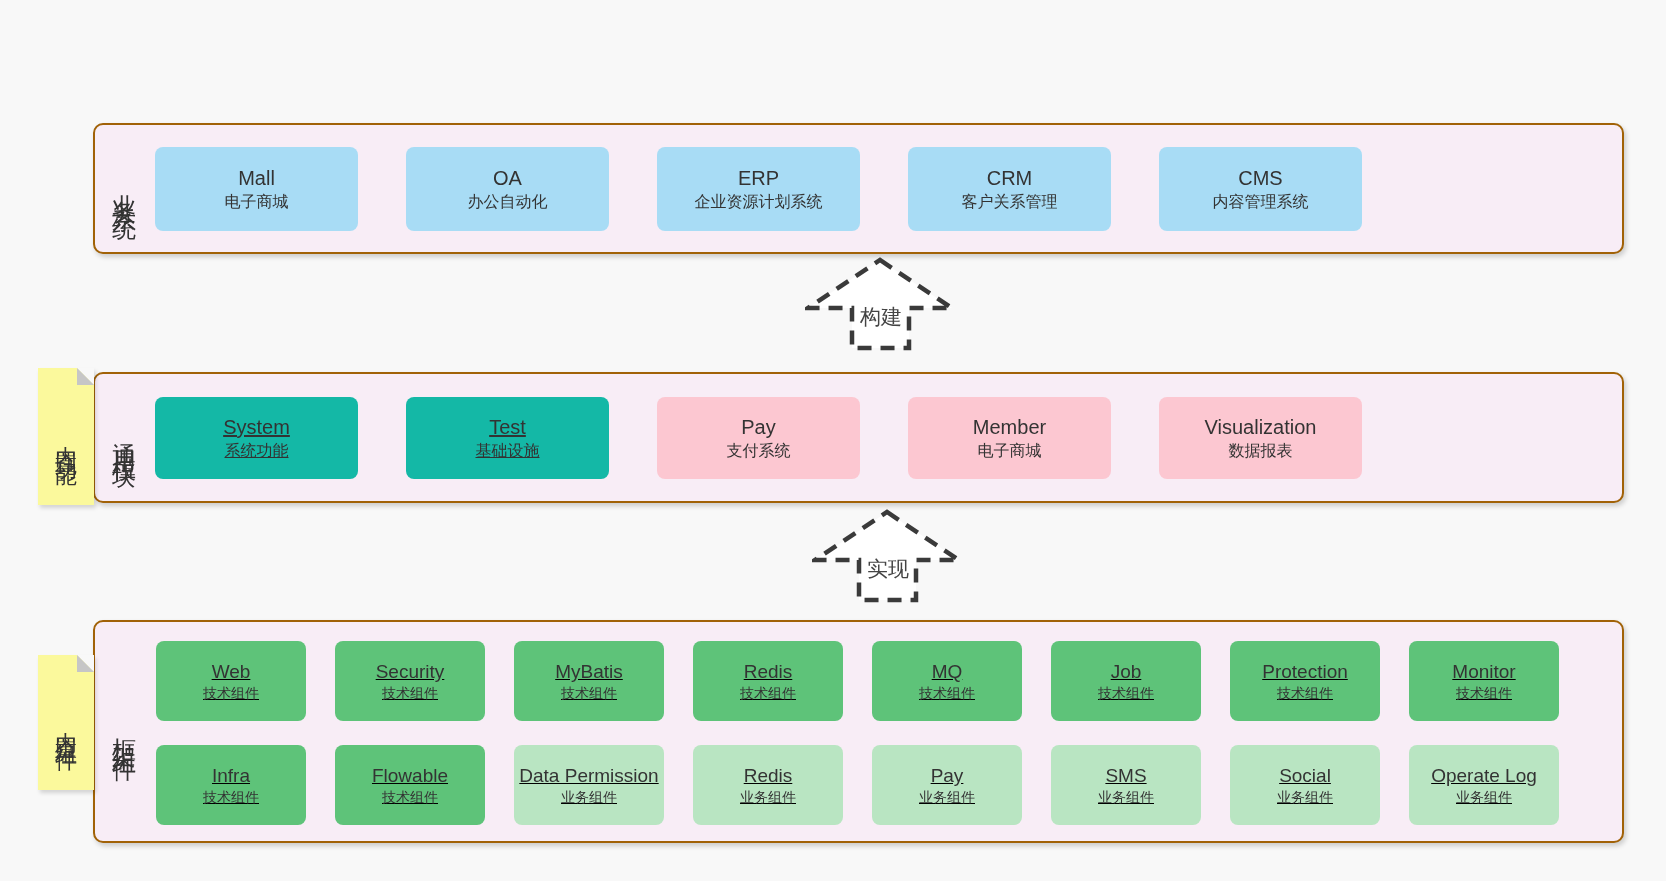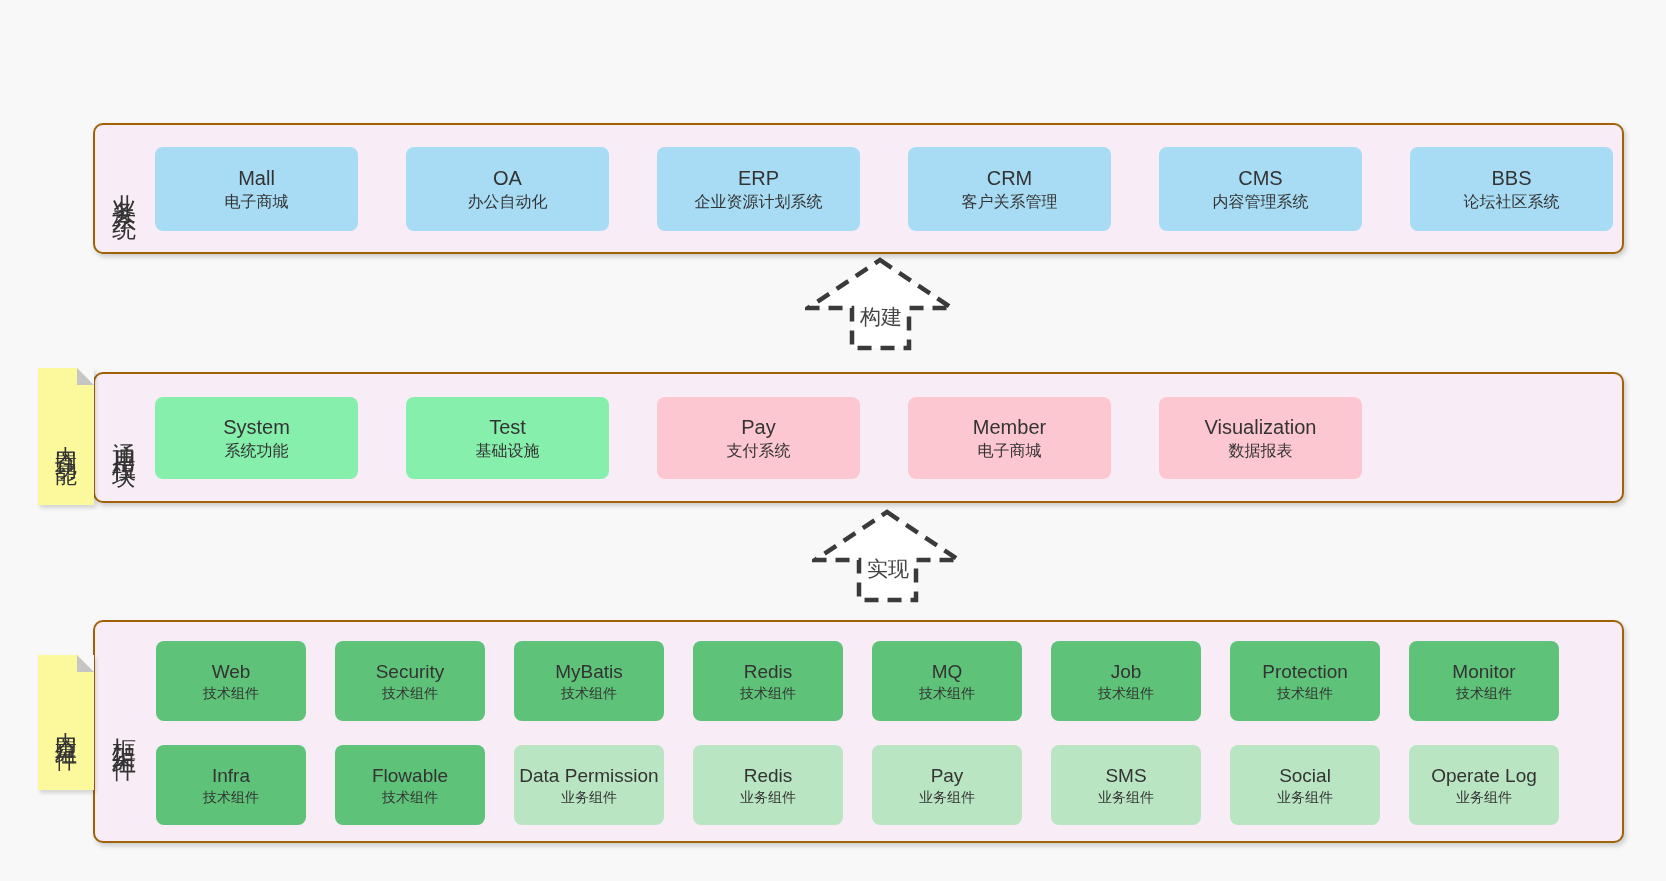--- a/index.html
+++ b/index.html
@@ -40,41 +40,41 @@
   
   .row{
     position:absolute;left:60px;top:50%;
     transform:translateY(-50%);
     display:flex;gap:48px;
   }
   .rows{
     position:absolute;left:61px;top:19px;
     display:flex;flex-direction:column;gap:24px;
   }
-  .rows .subrow{display:flex;gap:29px;}
+  .rows .subrow{display:flex;gap:29px;text-decoration:underline;}
   
   .box{
     box-sizing:border-box;
     border-radius:8px;
     display:flex;flex-direction:column;
     align-items:center;justify-content:center;
     text-align:center;
     color:#333;
     line-height:1.32;
     padding:2px 4px;
   }
   .box .en{font-size:20px;display:block;}
   .box .zh{font-size:16px;display:block;}
   .box-lg{width:203px;height:84px;}
   .layer-modules .box-lg{height:82px;}
   .box-sm{width:150px;height:80px;}
   .box-sm .en{font-size:19px;}
   .box-sm .zh{font-size:14px;}
   .blue{background:#a8dcf5;}
-  .red{background:#86efac;}
+  .red{background:#14b8a6;text-decoration:underline;}
   .pink{background:#fcc7d1;}
   .green{background:#5ec379;}
   .lightgreen{background:#b9e5c2;}
   
   .note{
     position:absolute;left:38px;
     background:#fbf99c;
     box-shadow:2px 3px 4px rgba(0,0,0,0.15);
     display:flex;align-items:center;justify-content:center;
     z-index:3;
@@ -134,24 +134,20 @@
         <span class="zh">企业资源计划系统</span>
       </div>
       <div class="box box-lg blue">
         <span class="en">CRM</span>
         <span class="zh">客户关系管理</span>
       </div>
       <div class="box box-lg blue">
         <span class="en">CMS</span>
         <span class="zh">内容管理系统</span>
       </div>
-      <div class="box box-lg blue">
-        <span class="en">BBS</span>
-        <span class="zh">论坛社区系统</span>
-      </div>
     </div>
   </section>
 
   <svg class="arrow arrow-build" viewBox="0 0 150 96">
     <polygon points="75,4 147,52 104,52 104,92 47,92 47,52 3,52"></polygon>
     <text x="76" y="68">构建</text>
   </svg>
 
   <section class="layer layer-modules">
     <div class="vlabel">

